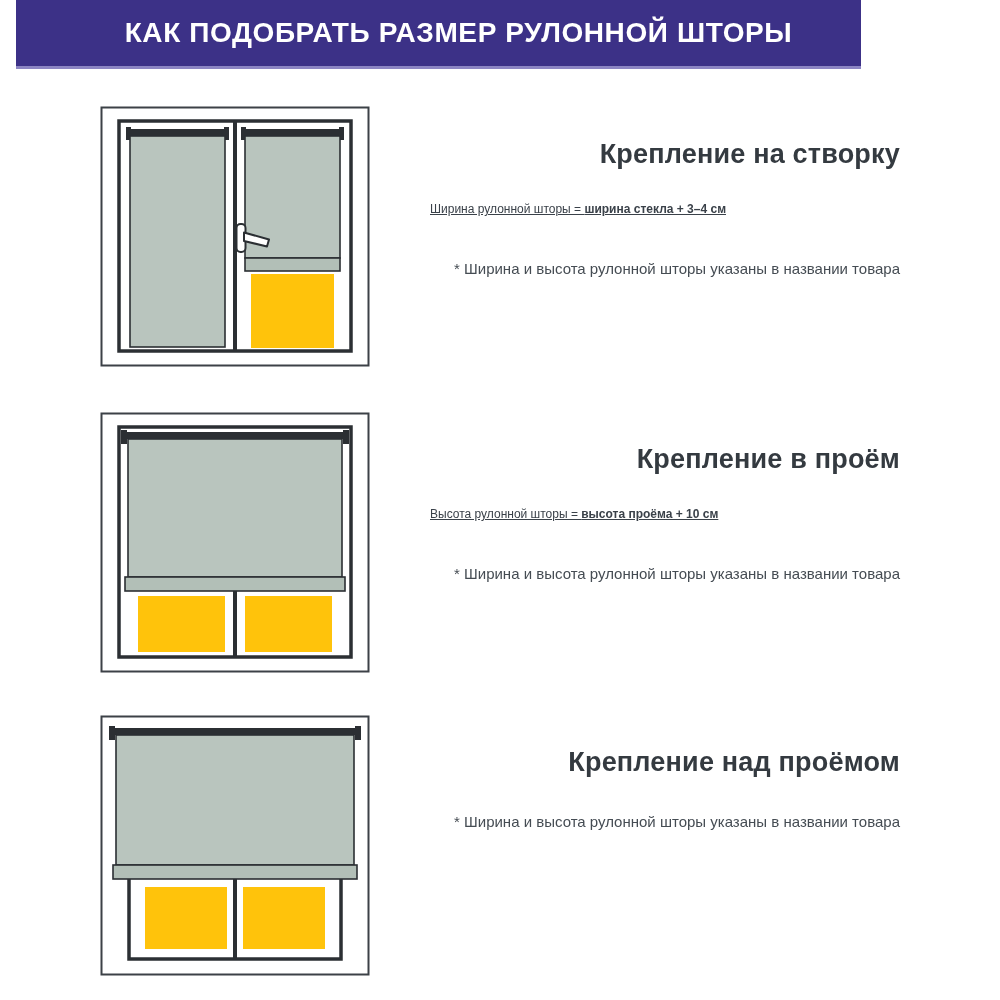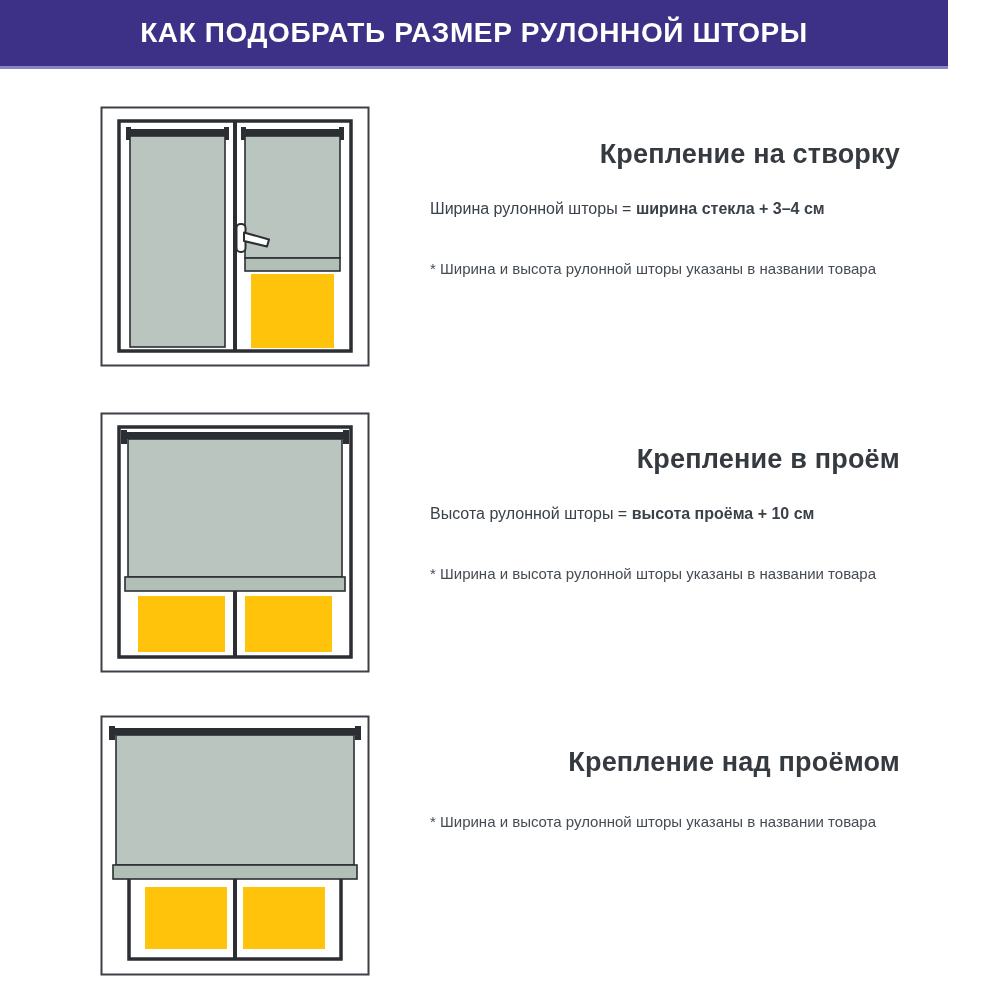--- a/index.html
+++ b/index.html
@@ -20,24 +20,24 @@
   body{
     width:1000px;height:1000px;
     background:var(--page-bg);
     font-family:"Liberation Sans","DejaVu Sans",sans-serif;
     position:relative;overflow:hidden;
   }
   .page{position:relative;width:1000px;height:1000px;}
 
   
   .header{
-    position:absolute;left:0;top:0;width:948px;height:66px;
+    position:absolute;left:16px;top:0;width:805px;height:66px;
     background:var(--header-bg);
     border-bottom:3px solid var(--header-edge);
-    display:flex;align-items:center;justify-content:center;
+    display:flex;align-items:center;justify-content:center;padding-left:40px;
   }
   .header h1{
     margin:0;color:var(--header-text);
     font-size:28px;font-weight:700;letter-spacing:.6px;
     text-transform:uppercase;white-space:nowrap;
   }
 
   
   .illus{position:absolute;left:100px;width:270px;height:265px;}
   .illus.w1{top:106px;}
@@ -55,23 +55,23 @@
   
   .sec-text{position:absolute;left:430px;width:470px;}
   .sec-text.t1{top:139px;}
   .sec-text.t2{top:444px;}
   .sec-text.t3{top:747px;}
   .sec-title{
     margin:0;font-size:27px;font-weight:800;
     color:var(--title-text);letter-spacing:.2px;text-align:right;
   }
   .formulas{margin-top:23px;}
-  .formula{font-size:16px;line-height:32px;color:var(--body-text);}
+  .formula{font-size:12px;line-height:32px;color:var(--body-text);text-decoration:underline;}
   .formula b{font-weight:700;}
-  .footnote{margin-top:35px;font-size:15px;color:var(--note-text);}
+  .footnote{margin-top:35px;font-size:15px;color:var(--note-text);text-align:right;}
 </style>
 </head>
 <body>
 
 <div class="page">
 
   <div class="header">
     <h1>КАК ПОДОБРАТЬ РАЗМЕР РУЛОННОЙ ШТОРЫ</h1>
   </div>
 

